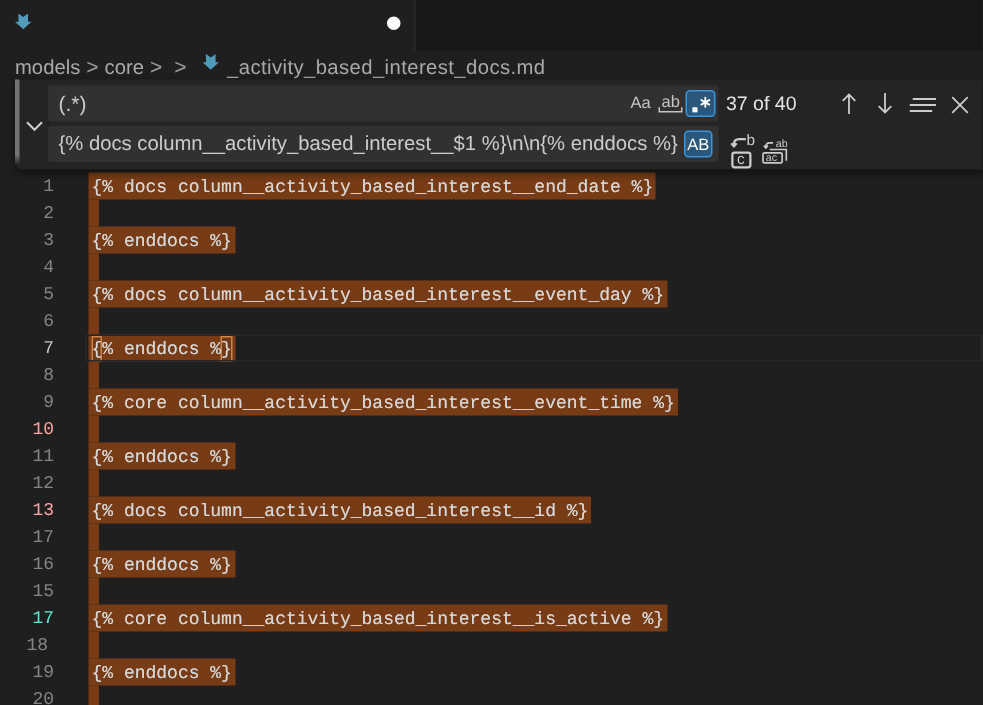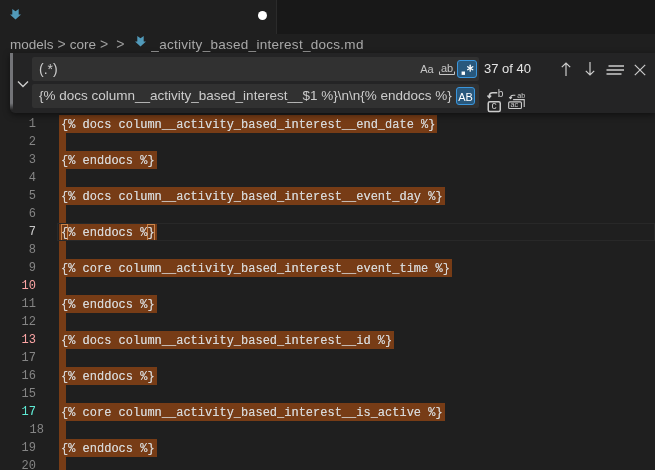--- a/index.html
+++ b/index.html
@@ -99,21 +99,21 @@
     <div class="ln" style="top:295px;left:20px;color:#858585">17</div>
     <div class="sliver" style="top:295px"></div>
     <div class="ln" style="top:313px;left:20px;color:#858585">16</div>
     <div class="bg" style="top:313px;width:97.60000000000001px"></div>
     <div class="code" style="top:314px">{% enddocs %}</div>
     <div class="ln" style="top:331px;left:20px;color:#858585">15</div>
     <div class="sliver" style="top:331px"></div>
     <div class="ln" style="top:349px;left:20px;color:#5eead4">17</div>
     <div class="bg" style="top:349px;width:385.6px"></div>
     <div class="code" style="top:350px">{% core column__activity_based_interest__is_active %}</div>
-    <div class="ln" style="top:367px;left:28px;color:#858585">18</div>
+    <div class="ln" style="top:367px;left:16px;color:#858585">18</div>
     <div class="sliver" style="top:367px"></div>
     <div class="ln" style="top:385px;left:20px;color:#858585">19</div>
     <div class="bg" style="top:385px;width:97.60000000000001px"></div>
     <div class="code" style="top:386px">{% enddocs %}</div>
     <div class="ln" style="top:403px;left:20px;color:#858585">20</div>
     <div class="sliver" style="top:403px"></div>
     <div style="position:absolute;left:57px;top:169px;width:598px;height:18px;border:1px solid #282828"></div>
 </div>
 
   <div id="fw">

